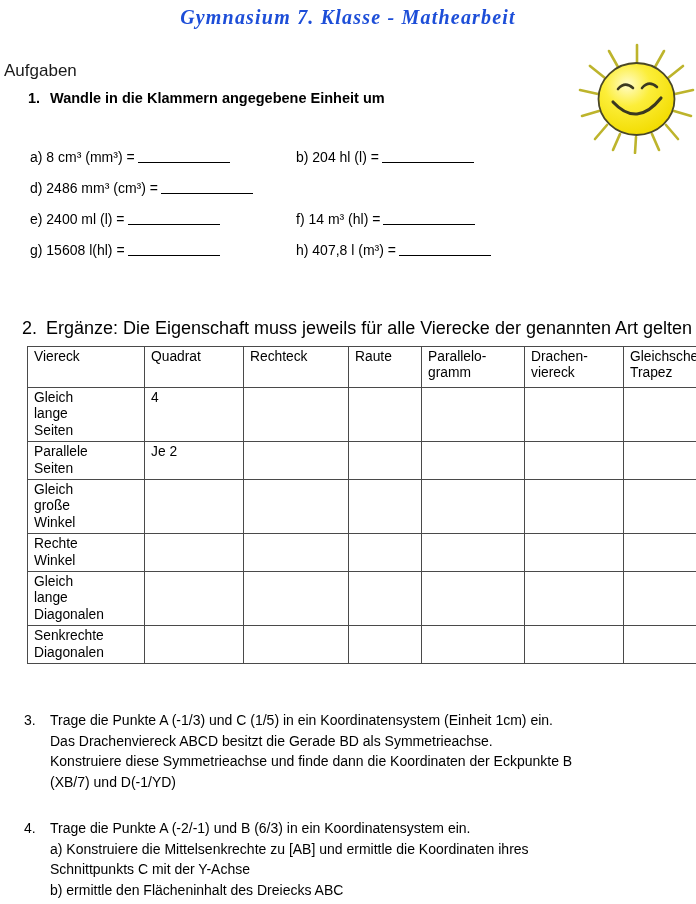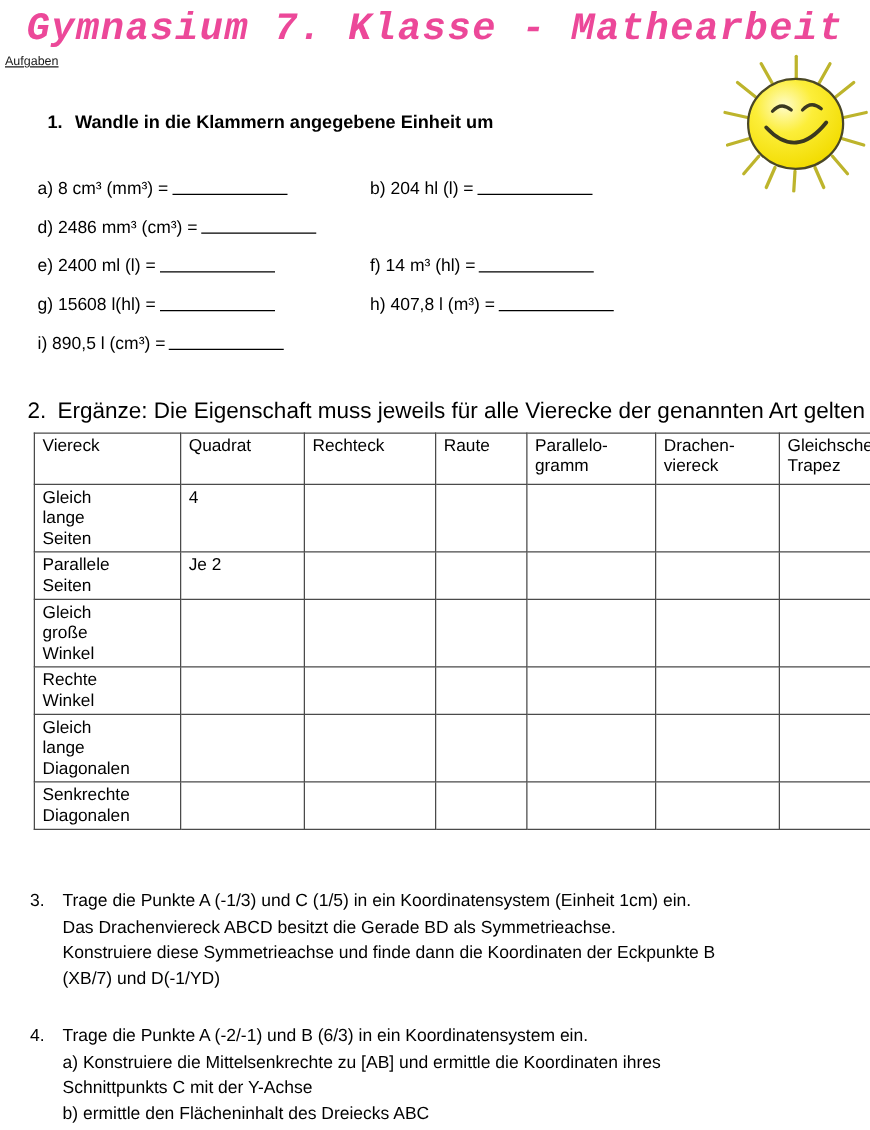--- a/index.html
+++ b/index.html
@@ -19,71 +19,69 @@
 
   
   .title-bar {
     position: absolute;
     left: 0;
     top: 6px;
     width: 696px;
     text-align: center;
   }
   .doc-title {
-    font-family: Liberation Mono, monospace;
-    font-size: 31px;
+    font-family: Liberation Serif, serif;
+    font-size: 20px;
     font-weight: bold;
-    color: #ec4899;
+    color: #1d4ed8;
     letter-spacing: 1.2px;
     white-space: nowrap;
     font-style: italic;
   }
 
   
   .aufgaben {
     position: absolute;
     left: 4px;
-    top: 44px;
-    font-size: 10px;
-    text-decoration: underline;
+    top: 61px;
+    font-size: 17px;
     color: #1a1a1a;
   }
 
   
   .sun-wrap {
     position: absolute;
     left: 578px;
     top: 42px;
     width: 118px;
     height: 112px;
   }
 
   
   .ex1-head {
     position: absolute;
     left: 28px;
     top: 90px;
     font-size: 14.5px;
     font-weight: bold;
-    margin-left: 10px;
   }
   .ex1-num {
     display: inline-block;
     width: 22px;
   }
   .unit-grid {
     position: absolute;
     left: 30px;
     top: 134px;
     width: 640px;
   }
   .unit-row {
     display: flex;
     height: 31px;
-    align-items: center;
+    align-items: flex-end;
   }
   .unit-cell {
     width: 266px;
     font-size: 14px;
     white-space: nowrap;
   }
   .blank {
     display: inline-block;
     border-bottom: 1.3px solid #000;
     width: 92px;
@@ -207,24 +205,20 @@
     <div class="unit-cell"><span>d) 2486 mm³ (cm³) =</span><span class="blank"></span></div>
   </div>
   <div class="unit-row">
     <div class="unit-cell"><span>e) 2400 ml (l) =</span><span class="blank"></span></div>
     <div class="unit-cell"><span>f) 14 m³ (hl) =</span><span class="blank"></span></div>
   </div>
   <div class="unit-row">
     <div class="unit-cell"><span>g) 15608 l(hl) =</span><span class="blank"></span></div>
     <div class="unit-cell"><span>h) 407,8 l (m³) =</span><span class="blank"></span></div>
   </div>
-  <div class="unit-row">
-    <div class="unit-cell"><span>i) 890,5 l (cm³) =</span><span class="blank"></span></div>
-    <div class="unit-cell"></div>
-  </div>
 </div>
 
 <div class="ex2-head">
   <span class="ex2-num">2.</span><span>Ergänze: Die Eigenschaft muss jeweils für alle Vierecke der genannten Art gelten</span>
 </div>
 
 <table class="prop-table">
   <thead>
     <tr>
       <th class="col-0">

